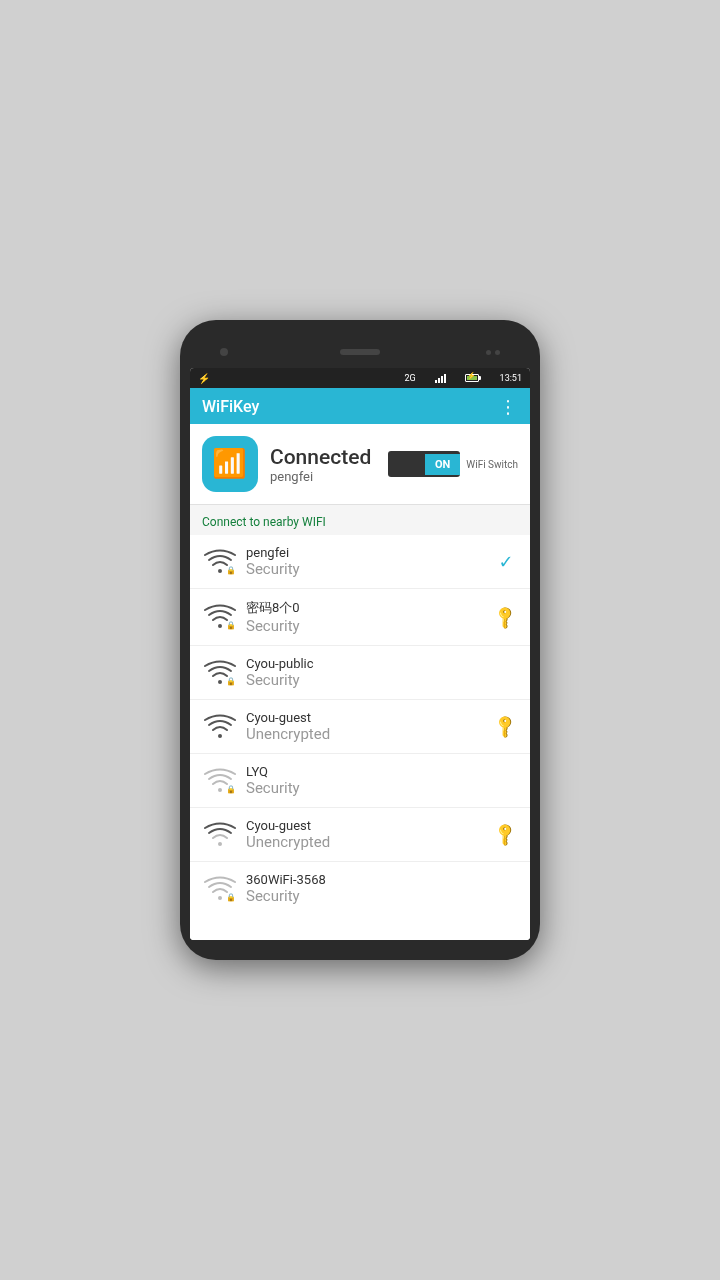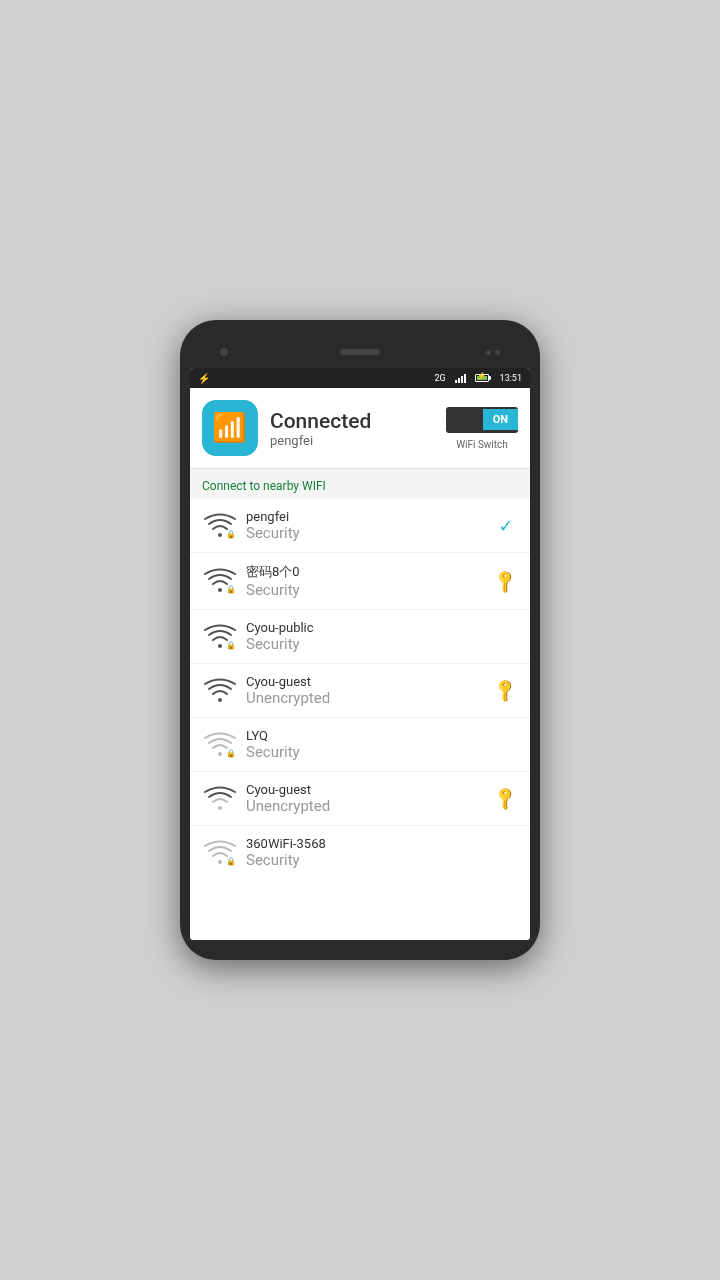--- a/index.html
+++ b/index.html
@@ -74,21 +74,21 @@
       font-size: 9px;
       height: 20px;
     }
     .status-left {
       display: flex;
       align-items: center;
       gap: 3px;
     }
     .status-right {
       display: flex;
-      gap: 9px;
+      gap: 19px;
       font-size: 9px;
     }
     .usb-icon { font-size: 10px; }
     .signal-bars {
       display: flex;
       align-items: flex-end;
       gap: 1px;
       height: 10px;
     }
     .signal-bar {
@@ -177,21 +177,20 @@
       font-size: 21px;
       font-weight: 500;
       color: #333;
     }
     .connection-network {
       font-size: 13px;
       color: #666;
     }
     .wifi-switch-area {
       display: flex;
-      flex-direction: column;
       align-items: center;
       gap: 6px;
       padding-left: 8px;
     }
     .toggle-switch {
       display: flex;
       align-items: center;
       background: #333;
       border-radius: 3px;
       overflow: hidden;
@@ -322,20 +321,24 @@
           <div class="battery-body">
             <span class="bolt">⚡</span>
             <div class="battery-fill"></div>
           </div>
           <div class="battery-tip"></div>
         </div>
         <span>13:51</span>
       </div>
     </div>
 
+    <div class="app-bar">
+      <span class="app-title">WiFiKey</span>
+      <span class="menu-icon">⋮</span>
+    </div>
 
     <div class="screen-content">
 
       <div class="connection-card">
         <div class="wifi-icon-bg">
           <span class="wifi-symbol">📶</span>
         </div>
         <div class="connection-info">
           <div class="connection-status">Connected</div>
           <div class="connection-network">pengfei</div>

